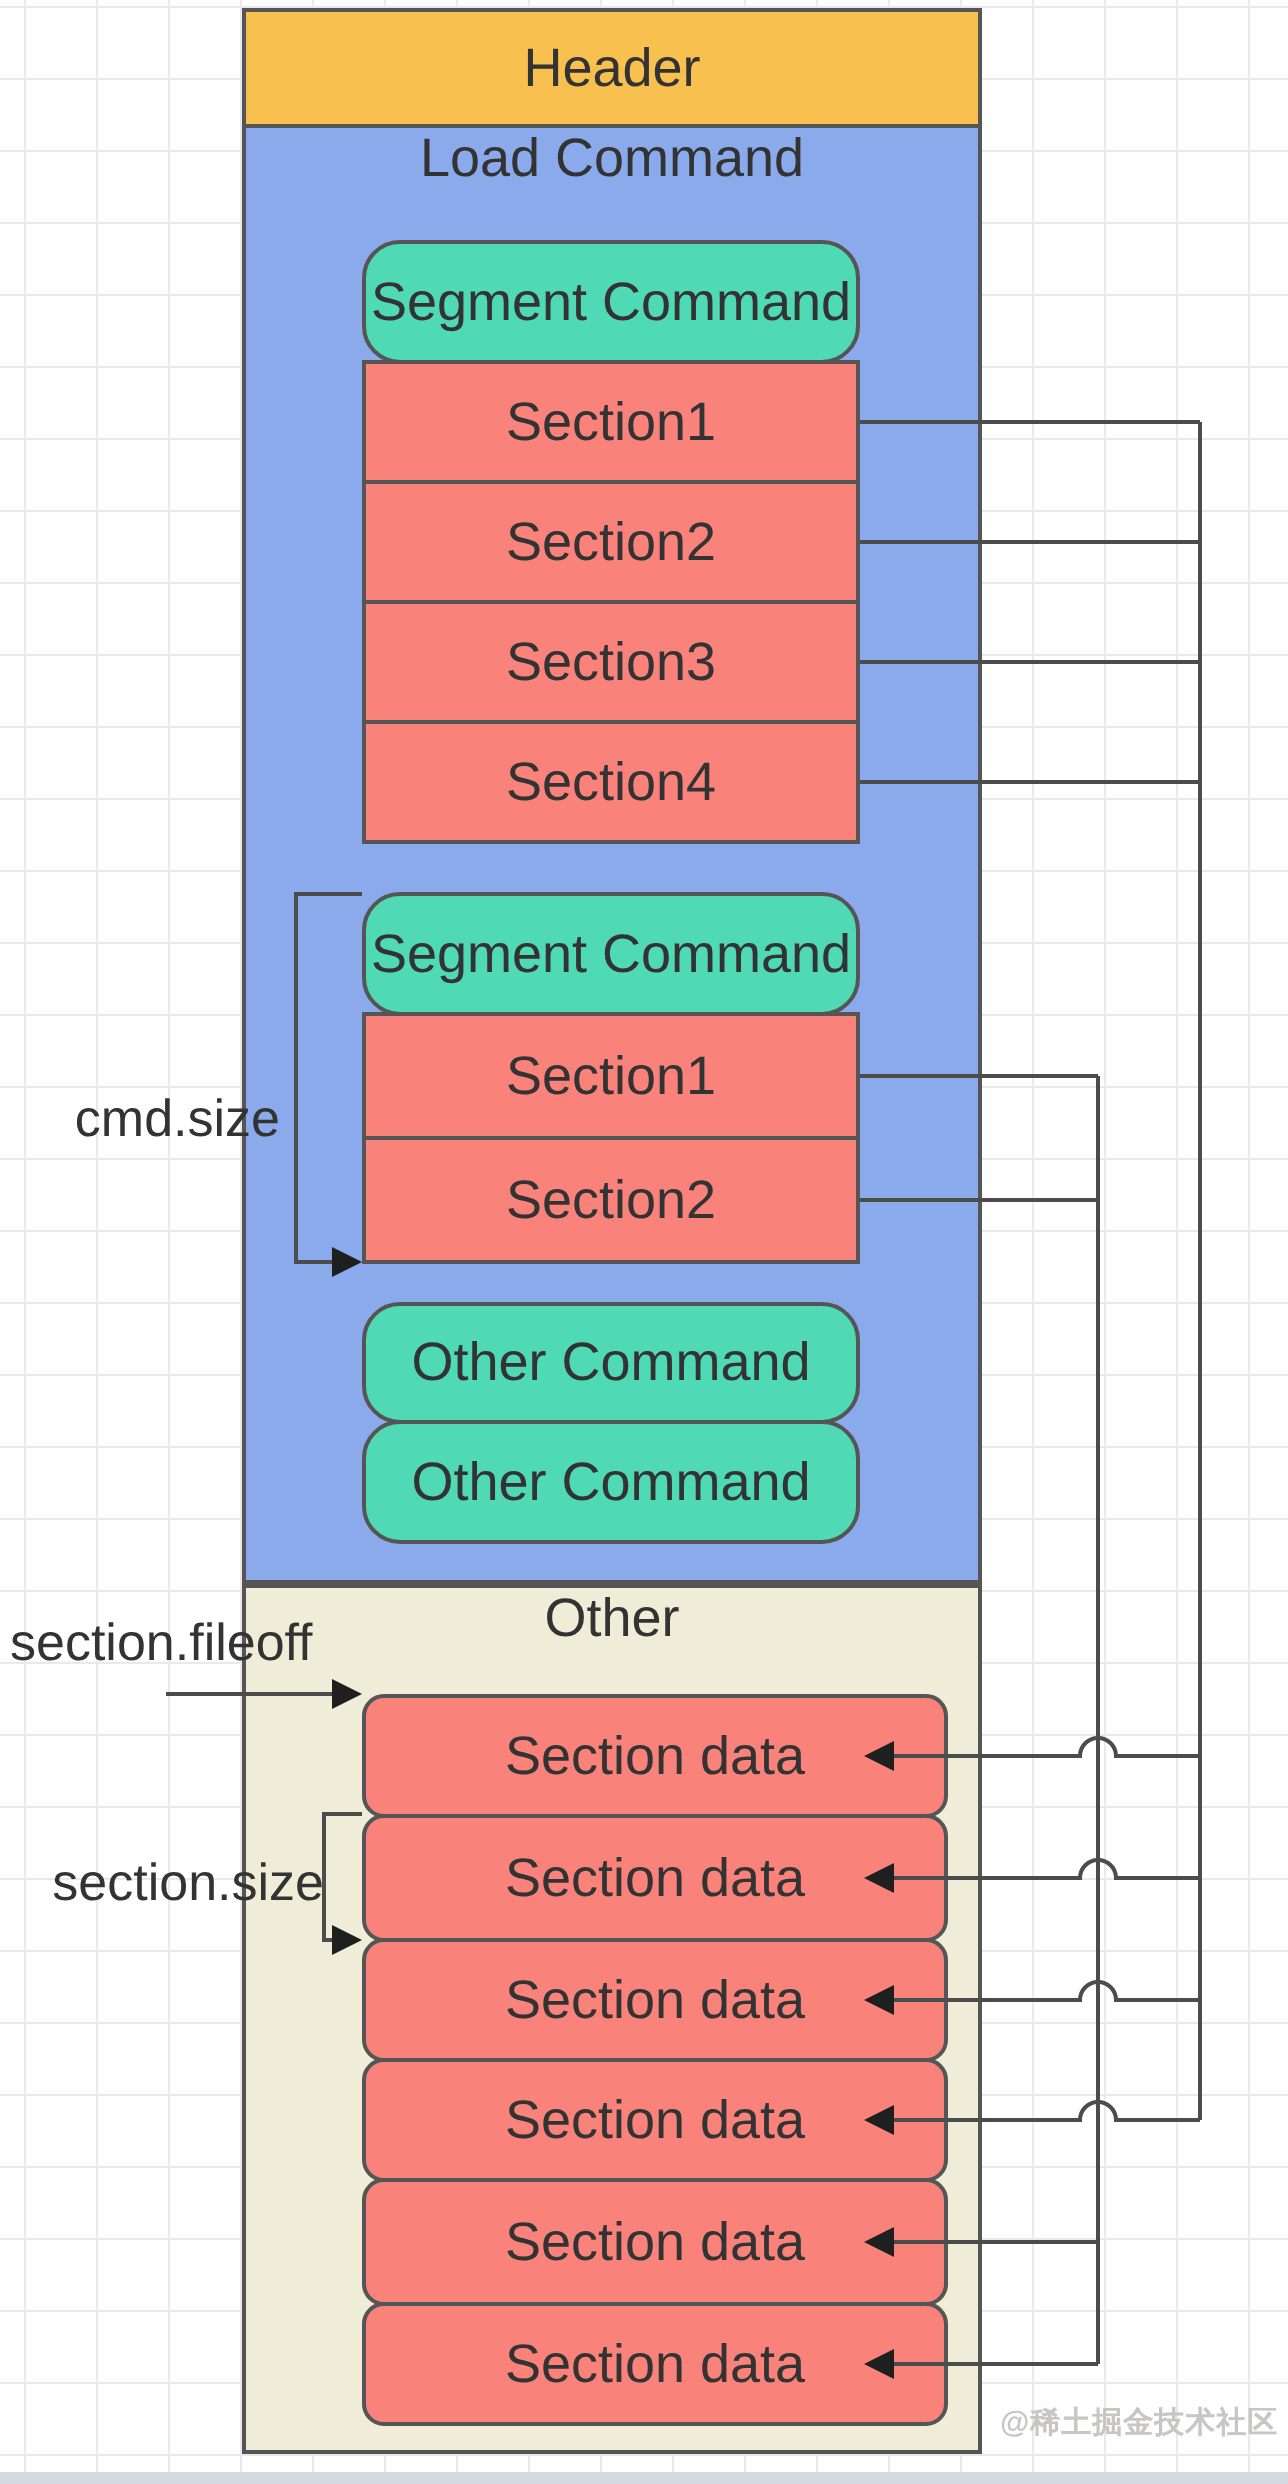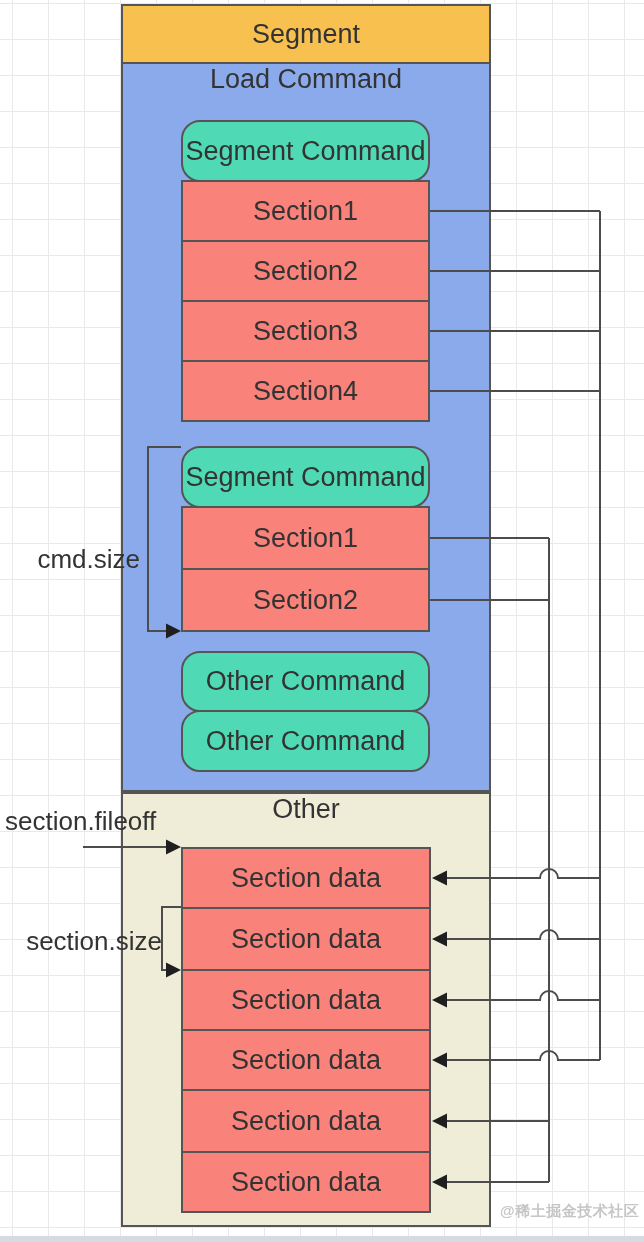--- a/index.html
+++ b/index.html
@@ -19,41 +19,41 @@
     display:flex; align-items:center; justify-content:center;
     font-size:27px; color:var(--text,#333); white-space:nowrap;
   }
   .container-box { align-items:flex-start; }
   .container-title { }
   .header-box   { left:121px; top:4px;   width:370px; height:60px; background:var(--header-fill,#F8C04E); }
   .load-box     { left:121px; top:62px;  width:370px; height:730px; background:var(--load-fill,#8AAAEC); }
   .data-box     { left:121px; top:792px; width:370px; height:435px; background:var(--data-fill,#EFECD8); }
   .seg  { left:181px; width:249px; background:var(--segment-fill,#4FD9B4);border-radius:19px; }
   .sec  { left:181px; width:249px; background:var(--section-fill,#F9827B); }
-  .dblk { left:181px; width:250px; background:var(--section-fill,#F9827B); }
+  .dblk { left:181px; width:293px; background:var(--section-fill,#F9827B);border-radius:11px; }
   .annot {
     position:absolute; font-size:26px; color:var(--text,#333); white-space:nowrap;
   }
   .watermark {
     position:absolute; left:500px; top:1202px; font-size:15px;
     letter-spacing:0.5px; color:var(--watermark-text,#C8C5C5);font-weight:bold;
   }
   .footer-strip { position:absolute; left:0; top:1236px; width:644px; height:6px;
     background:var(--footer-strip,#D6DBE3); }
   svg.lines { position:absolute; left:0; top:0; pointer-events:none; }
   svg.lines path { stroke:var(--connector,#4C4C4C); stroke-width:2; fill:none; }
   svg.lines polygon { fill:var(--arrow,#1F1F1F); stroke:none; }
 </style>
 </head>
 <body>
 
 <div class="canvas">
 
   <div class="box header-box">
-    <span>Segment</span>
+    <span>Header</span>
   </div>
 
   <div class="box load-box container-box">
     <span class="container-title">Load Command</span>
   </div>
 
   <div class="box data-box container-box">
     <span class="container-title">Other</span>
   </div>
 

